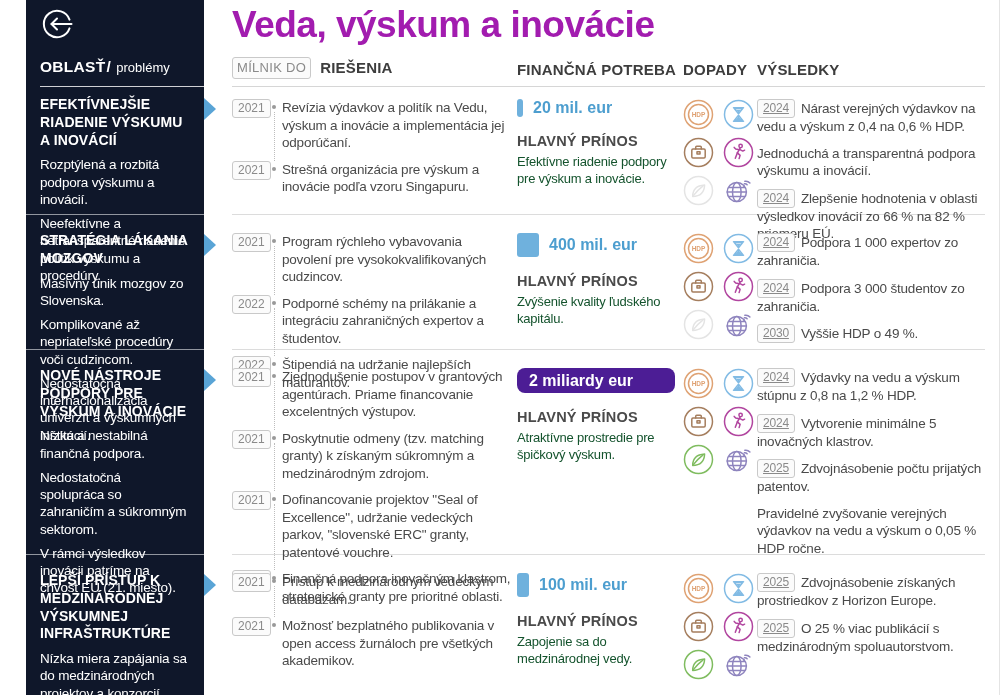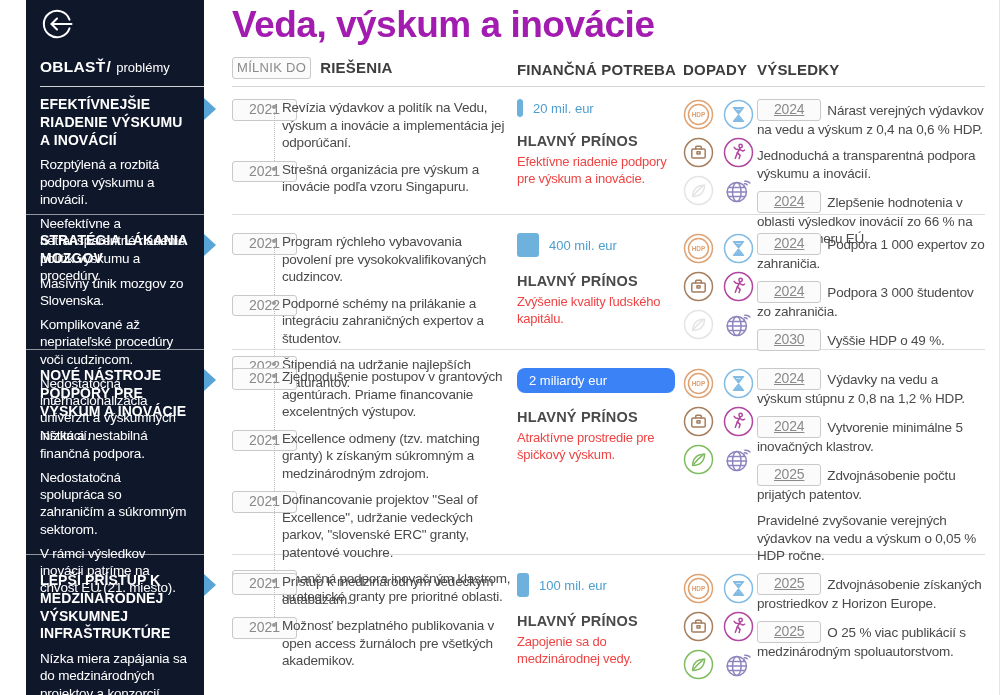--- a/index.html
+++ b/index.html
@@ -35,38 +35,38 @@
   .hlabel{font-weight:700;font-size:15px;color:#3d3d3d;letter-spacing:.2px;}
   .rows{position:absolute;left:22px;width:753px;top:87px;}
   .row{display:grid;grid-template-columns:285px 166px 74px 228px;box-sizing:border-box;
     border-bottom:1px solid #dcdcdc;padding-top:12px;}
   .r0{height:128px;}
   .r1{height:135px;padding-top:18px;}
   .r2{height:205px;padding-top:18px;}
   .r3{height:140px;padding-top:18px;border-bottom:none;}
   
   .badge{display:inline-block;border:1px solid #c9c9c9;border-radius:3px;background:#fbfbfb;
-    color:#8a8a8a;font-size:14px;line-height:1.25;padding:1px 16px;white-space:nowrap;vertical-align:1px;}
+    color:#8a8a8a;font-size:12px;line-height:1.25;padding:1px 5px;white-space:nowrap;vertical-align:1px;}
   .milestone-badge{font-size:13px;letter-spacing:.3px;padding:2px 4px;vertical-align:0;}
   
   .sol-item{display:flex;align-items:flex-start;}
   .sol-badge{width:34px;flex:none;text-align:left;}
   .sol-marker{width:16px;flex:none;display:flex;flex-direction:column;align-items:center;align-self:stretch;}
   .sol-dot{width:4px;height:4px;background:#999;border-radius:50%;margin-top:6px;flex:none;}
   .sol-line{width:0;flex:1;border-left:1px dotted #bdbdbd;margin-top:3px;}
   .sol-text{flex:1;font-size:13.5px;color:#4a4a4a;line-height:1.3;letter-spacing:-.2px;padding:0 6px 9px 0;}
   
   .cell-fin{padding-right:6px;}
   .fin-top{display:flex;align-items:center;}
   .fin-bar{background:#6FB1DD;border-radius:3px;flex:none;}
   .fin-bar.inside{border-radius:8px;display:flex;align-items:center;}
-  .fin-amount{color:#4D9ECF;font-weight:400;font-size:13px;margin-left:10px;white-space:nowrap;}
+  .fin-amount{color:#4D9ECF;font-weight:700;font-size:16px;margin-left:10px;white-space:nowrap;}
   .fin-bar.inside .fin-amount{color:#fff;margin-left:12px;}
   .benefit-title{margin:16px 0 4px;font-size:14.5px;font-weight:700;color:#4a4a4a;letter-spacing:.2px;}
-  .benefit-text{margin:0;font-size:13px;color:#ef4444;line-height:1.32;letter-spacing:-.2px;width:170px;}
+  .benefit-text{margin:0;font-size:13px;color:#14532d;line-height:1.32;letter-spacing:-.2px;width:170px;}
   
   .imps{display:grid;grid-template-columns:31px 31px;gap:7px 9px;}
   .imp{width:31px;height:31px;}
   .imp svg{display:block;}
   
   .res-item{margin:0 0 9px;font-size:13.5px;color:#4a4a4a;line-height:1.3;letter-spacing:-.2px;}
   .res-item .badge{margin-right:6px;text-decoration:underline;}
   .edge-line{position:absolute;right:0;top:0;width:1px;height:695px;background:#e4e4e4;}
 </style>
 </head>
@@ -333,41 +333,41 @@
               <span class="sol-line"></span>
             </span>
             <span class="sol-text">Zjednodušenie postupov v grantových agentúrach. Priame financovanie excelentných výstupov.</span>
           </div>
           <div class="sol-item">
             <span class="sol-badge"><span class="badge">2021</span></span>
             <span class="sol-marker">
               <span class="sol-dot"></span>
               <span class="sol-line"></span>
             </span>
-            <span class="sol-text">Excellence odmeny (tzv. matching granty) k získaným súkromným a medzinárodným zdrojom.</span>
+            <span class="sol-text">Poskytnutie odmeny (tzv. matching granty) k získaným súkromným a medzinárodným zdrojom.</span>
           </div>
           <div class="sol-item">
             <span class="sol-badge"><span class="badge">2021</span></span>
             <span class="sol-marker">
               <span class="sol-dot"></span>
               <span class="sol-line"></span>
             </span>
             <span class="sol-text">Dofinancovanie projektov "Seal of Excellence", udržanie vedeckých parkov, "slovenské ERC" granty, patentové vouchre.</span>
           </div>
           <div class="sol-item last">
             <span class="sol-badge"><span class="badge">2023</span></span>
             <span class="sol-marker">
               <span class="sol-dot"></span>
             </span>
             <span class="sol-text">Finančná podpora inovačným klastrom, strategické granty pre prioritné oblasti.</span>
           </div>
         </div>
         <div class="cell-fin">
           <div class="fin-top">
-            <div class="fin-bar inside" style="width: 158px; height: 25px; background: #3b82f6;">
+            <div class="fin-bar inside" style="width: 158px; height: 25px; background: #4c1d95;">
               <span class="fin-amount">2 miliardy eur</span>
             </div>
           </div>
           <h4 class="benefit-title">HLAVNÝ PRÍNOS</h4>
           <p class="benefit-text">Atraktívne prostredie pre špičkový výskum.</p>
         </div>
         <div class="cell-imp">
           <div class="imps">
             <span class="imp" style="color: rgb(223, 162, 115);">
               <svg viewBox="0 0 31 31" width="31" height="31" fill="none" stroke="currentColor" stroke-width="1.5" stroke-linecap="round" stroke-linejoin="round">

